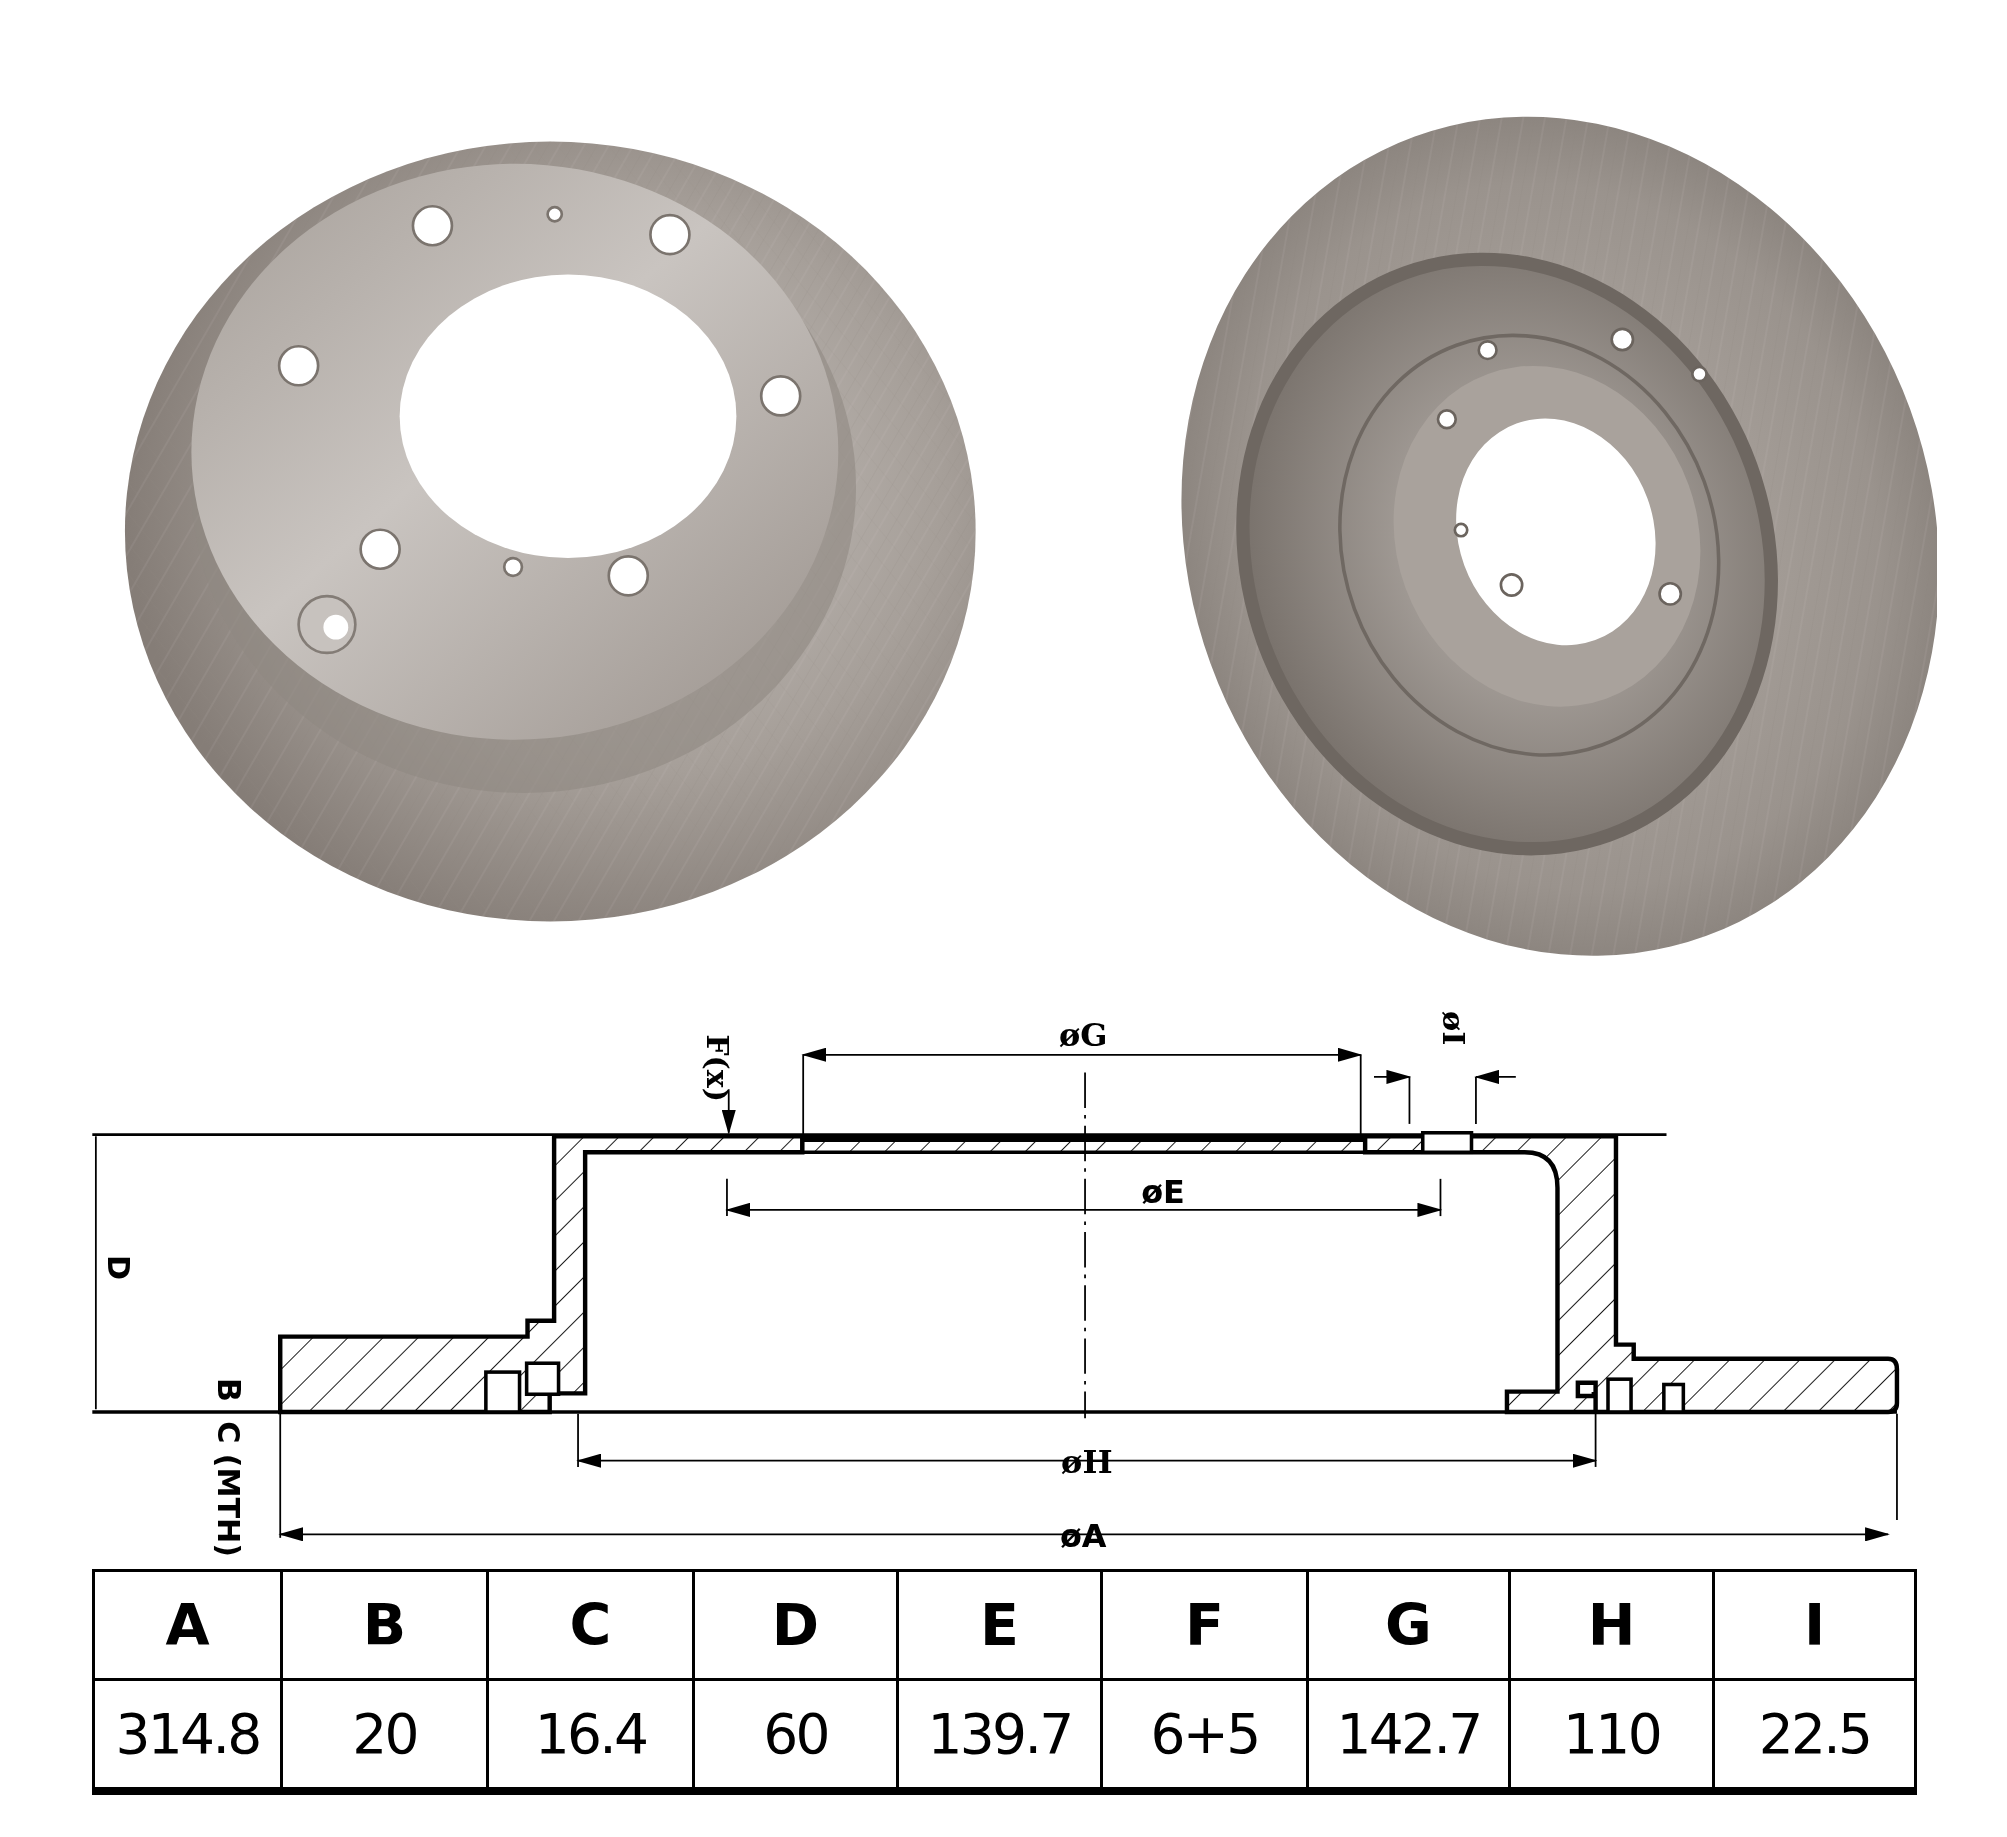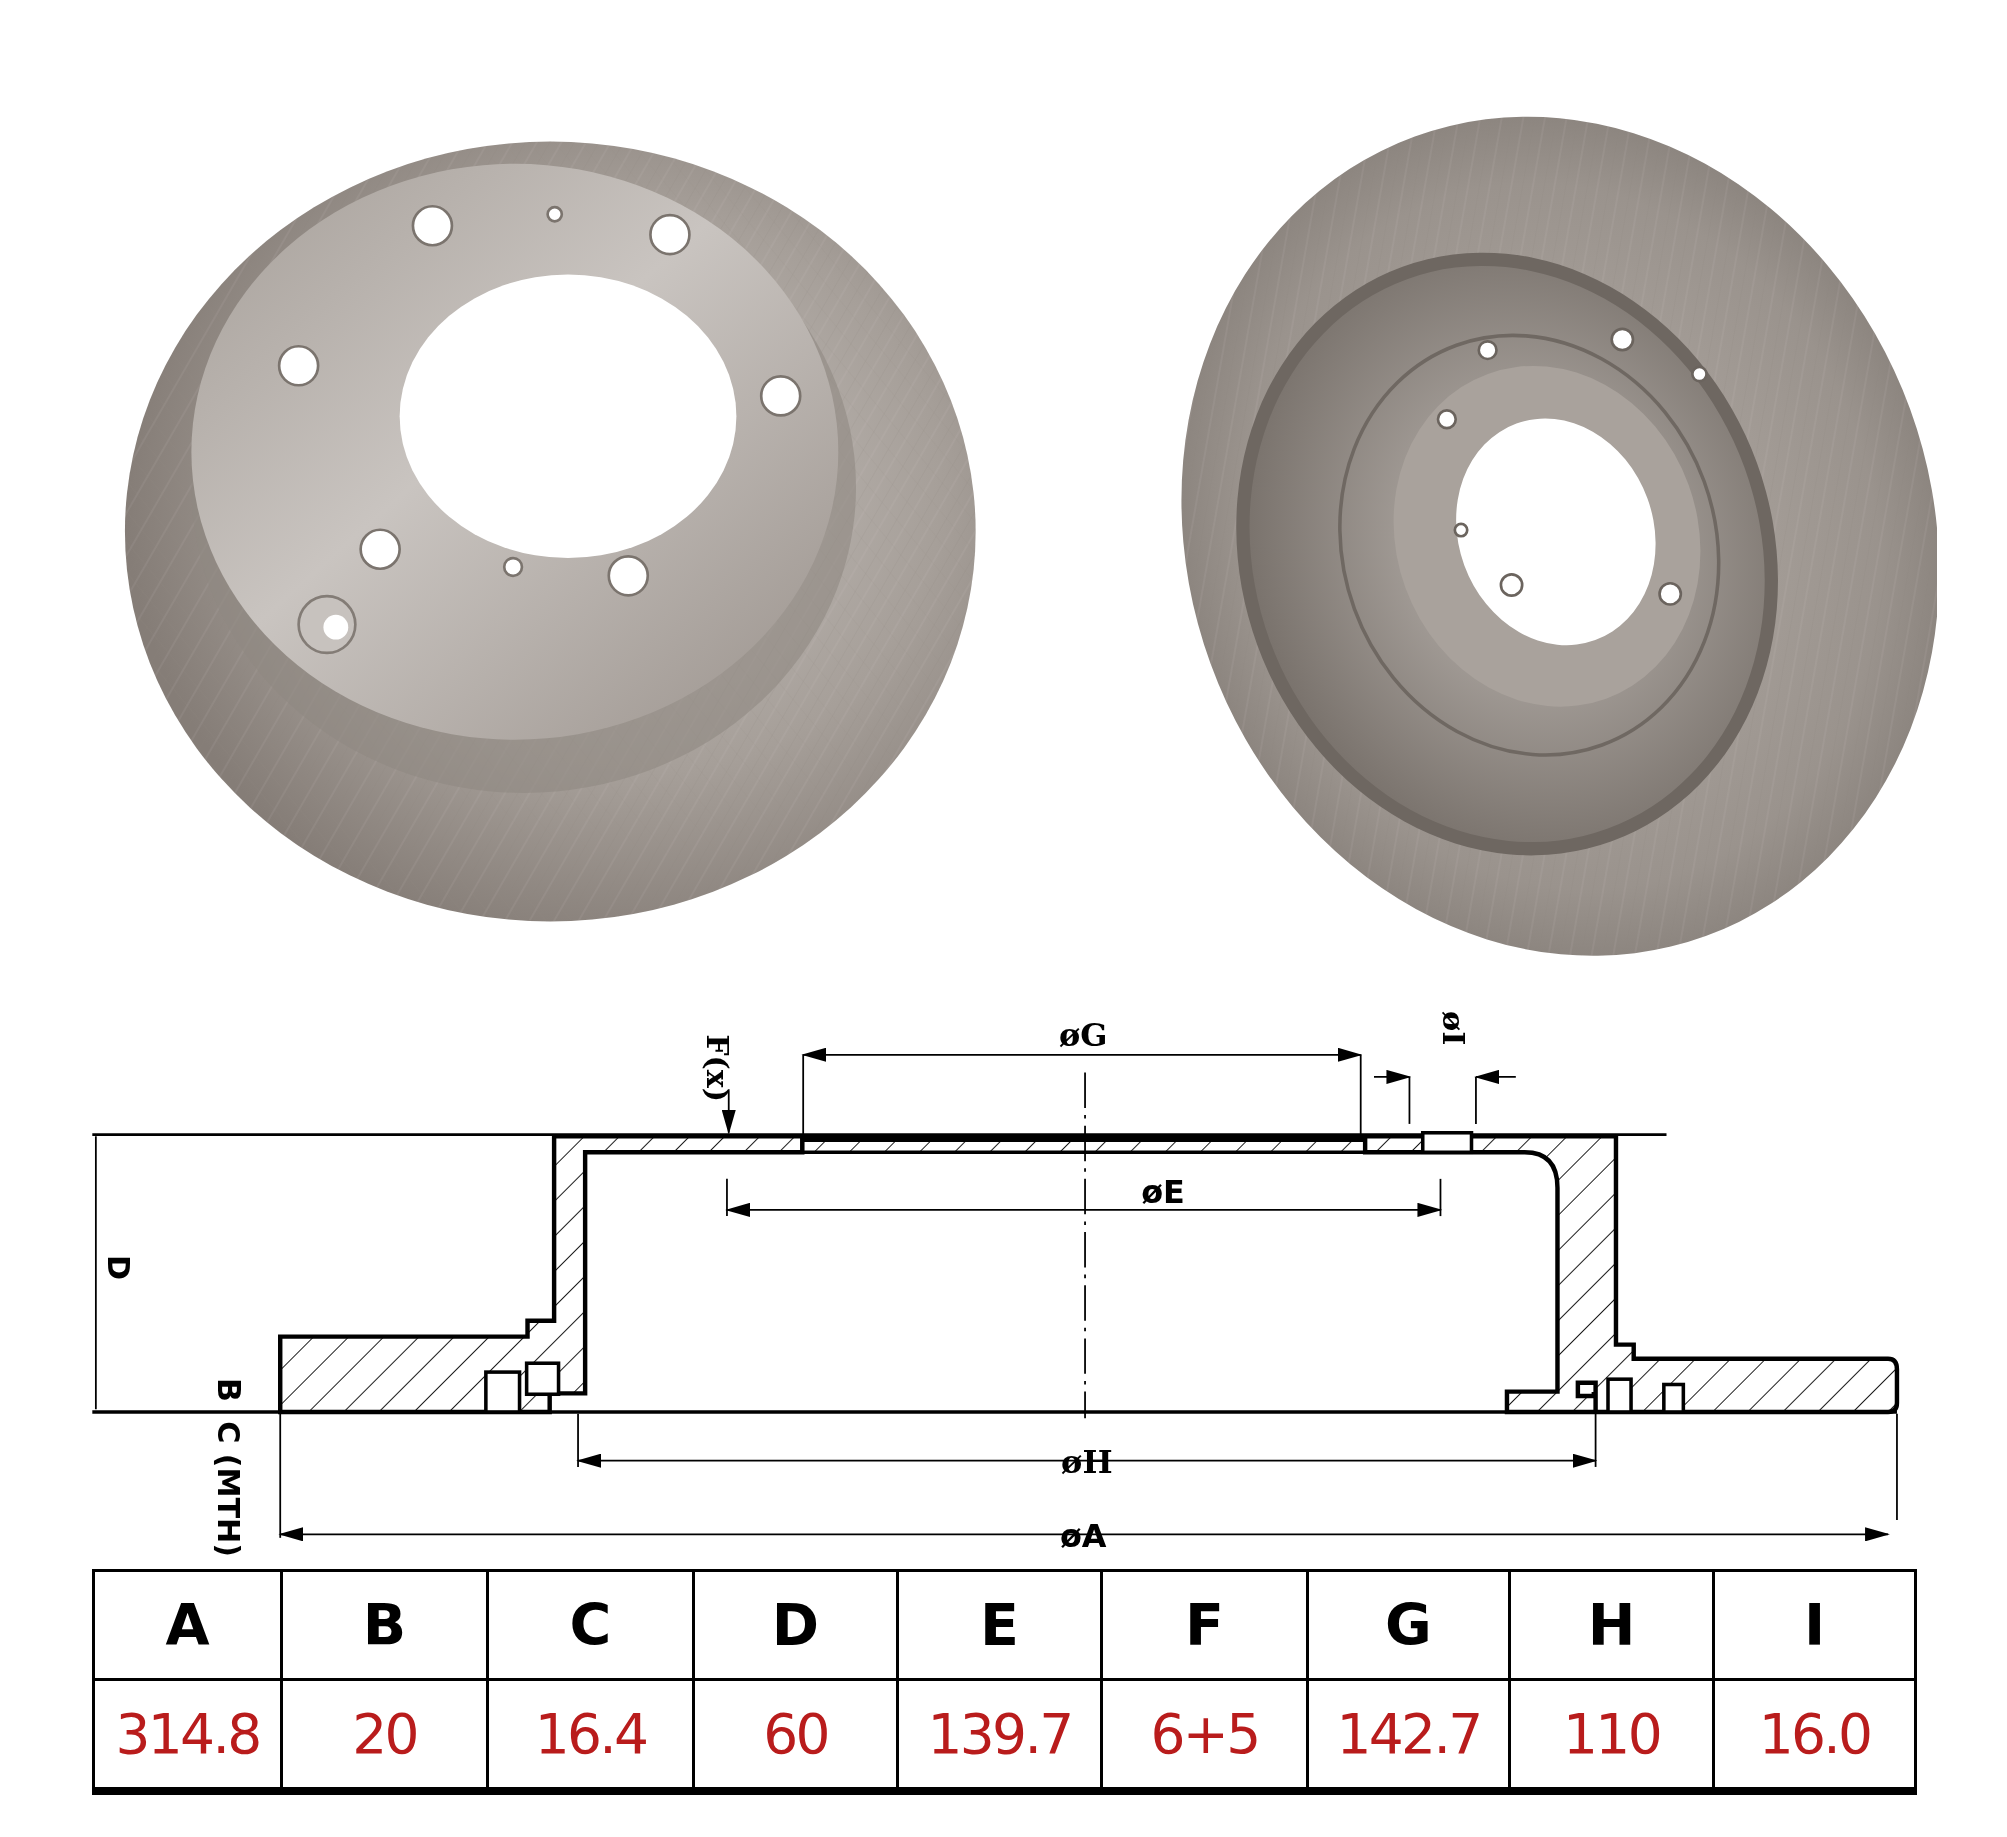--- a/index.html
+++ b/index.html
@@ -3,21 +3,21 @@
 <meta charset="utf-8">
 <style>
   html,body{margin:0;padding:0;background:#ffffff;}
   body{width:2007px;height:1837px;position:relative;overflow:hidden;font-family:"Liberation Sans",sans-serif;}
   .photo{position:absolute;}
   #diagram{position:absolute;left:0;top:975px;width:2007px;height:585px;}
   .spec-table{position:absolute;left:92px;top:1569px;width:1821px;height:225px;border-collapse:collapse;table-layout:fixed;}
   .spec-table td{border:3.5px solid #000;text-align:center;vertical-align:middle;padding:0;}
   .spec-table tr:last-child td{border-bottom-width:8.9px;}
   .spec-table .hdr td{height:106px;font-family:"DejaVu Sans",sans-serif;font-weight:bold;font-size:57px;color:#000;}
-  .spec-table .val td{height:106px;font-family:"DejaVu Sans",sans-serif;font-size:55px;color:#b91c1c;letter-spacing:-2.7px;transform-origin:center;}
+  .spec-table .val td{height:106px;font-family:"DejaVu Sans",sans-serif;font-size:55px;color:#000000;letter-spacing:-2.7px;transform-origin:center;}
   .lbl{font-family:"DejaVu Serif",serif;font-weight:bold;fill:#000;}
 </style>
 </head>
 <body>
 
 <svg class="photo" style="left:98px;top:115px" width="878" height="833" viewBox="0 0 990 940">
   <defs>
     <radialGradient id="gL1" cx="60%" cy="45%" r="60%">
       <stop offset="0%" stop-color="#c4bfbb"></stop>
       <stop offset="60%" stop-color="#a69f99"></stop>
@@ -182,17 +182,17 @@
   </tr>
   <tr class="val">
     <td>314.8</td>
     <td>20</td>
     <td>16.4</td>
     <td>60</td>
     <td>139.7</td>
     <td>6+5</td>
     <td>142.7</td>
     <td>110</td>
-    <td>16.0</td>
+    <td>22.5</td>
   </tr>
 </tbody>
   </table>
 
 
 </body></html>

